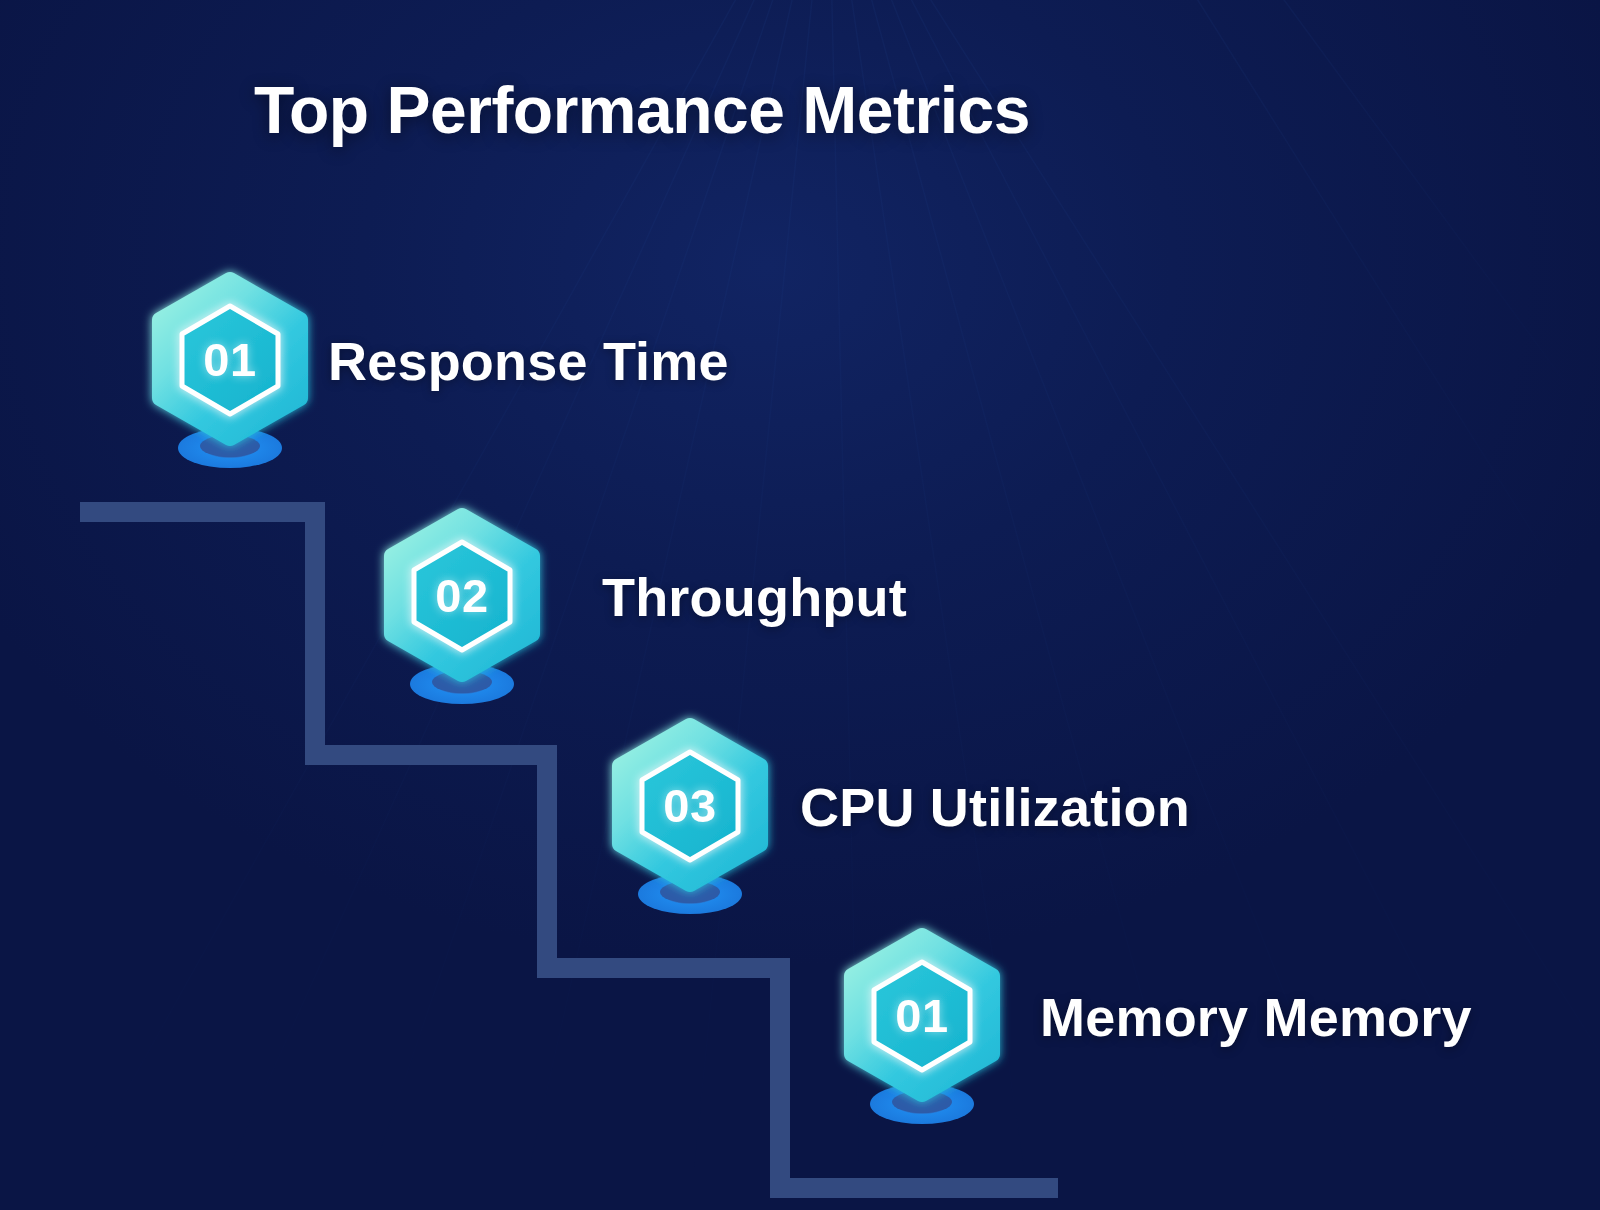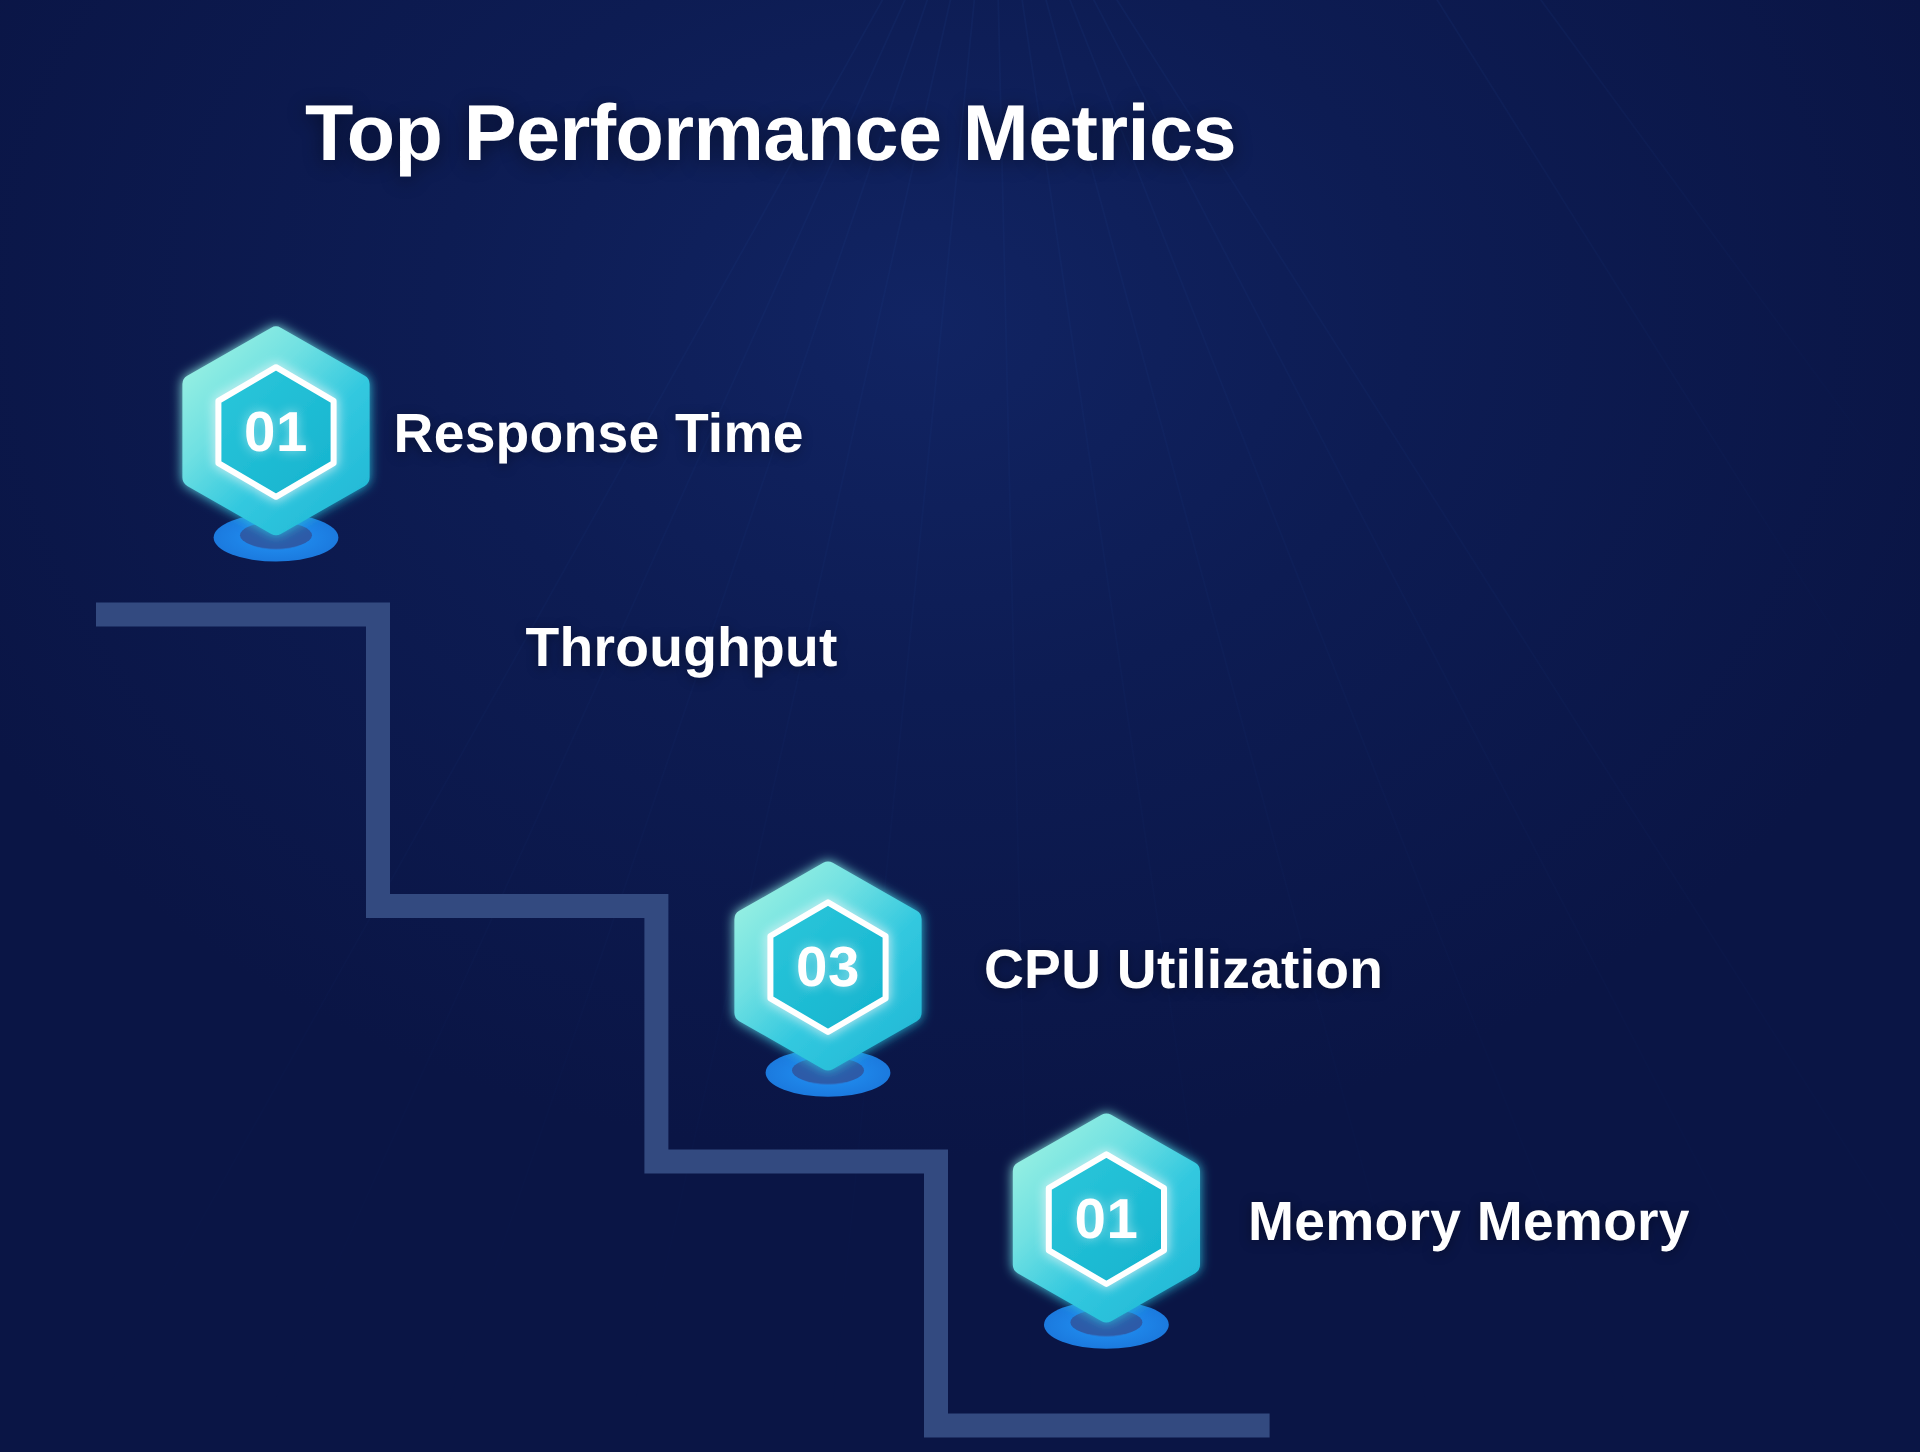--- a/index.html
+++ b/index.html
@@ -72,21 +72,21 @@
     font-size: 47px;
     font-weight: 700;
     letter-spacing: 0.5px;
     text-shadow: 0 0 10px rgba(255,255,255,0.55);
     pointer-events: none;
   }
 
   .metric-label {
     color: #ffffff;
     font-weight: 700;
-    font-size: 46px;
+    font-size: 54px;
     letter-spacing: 0.2px;
     white-space: nowrap;
     margin-left: 16px;
     margin-bottom: 30px;
     text-shadow: 0 2px 10px rgba(0,0,0,0.35);
   }
 
   
   #page-title {
     position: absolute;
@@ -175,37 +175,49 @@
           <path d="M82 4 L152 44 L152 122 L82 162 L12 122 L12 44 Z" fill="none" stroke="url(#hexOuterGrad)" stroke-linejoin="round" stroke-width="16"></path>
         </g>
         <path d="M82 30 L130 58 L130 110 L82 138 L34 110 L34 58 Z" fill="url(#hexInnerGrad)" stroke="#ffffff" stroke-width="5" stroke-linejoin="round" filter="url(#hexGlow)"></path>
       </svg>
       <div class="badge-number">01</div>
     </div>
     <div class="metric-label">Response Time</div>
   </div>
 
   <div class="metric-row" style="left:380px; top:512px;">
+    <div class="badge">
+      <svg width="164" height="200" viewBox="0 0 164 200">
+        <ellipse cx="82" cy="172" rx="52" ry="20" fill="url(#baseRing)" opacity="0.95"></ellipse>
+        <ellipse cx="82" cy="170" rx="30" ry="11" fill="#2d5ba8"></ellipse>
+        <g filter="url(#hexGlow)">
+          <path d="M82 4 L152 44 L152 122 L82 162 L12 122 L12 44 Z" fill="url(#hexOuterGrad)" stroke="none" stroke-linejoin="round" stroke-width="14"></path>
+          <path d="M82 4 L152 44 L152 122 L82 162 L12 122 L12 44 Z" fill="none" stroke="url(#hexOuterGrad)" stroke-linejoin="round" stroke-width="16"></path>
+        </g>
+        <path d="M82 30 L130 58 L130 110 L82 138 L34 110 L34 58 Z" fill="url(#hexInnerGrad)" stroke="#ffffff" stroke-width="5" stroke-linejoin="round" filter="url(#hexGlow)"></path>
+      </svg>
+      <div class="badge-number">02</div>
+    </div>
     <div class="metric-label" style="margin-left:58px;">Throughput</div>
   </div>
 
   <div class="metric-row" style="left:608px; top:722px;">
     <div class="badge">
       <svg width="164" height="200" viewBox="0 0 164 200">
         <ellipse cx="82" cy="172" rx="52" ry="20" fill="url(#baseRing)" opacity="0.95"></ellipse>
         <ellipse cx="82" cy="170" rx="30" ry="11" fill="#2d5ba8"></ellipse>
         <g filter="url(#hexGlow)">
           <path d="M82 4 L152 44 L152 122 L82 162 L12 122 L12 44 Z" fill="url(#hexOuterGrad)" stroke="none" stroke-linejoin="round" stroke-width="14"></path>
           <path d="M82 4 L152 44 L152 122 L82 162 L12 122 L12 44 Z" fill="none" stroke="url(#hexOuterGrad)" stroke-linejoin="round" stroke-width="16"></path>
         </g>
         <path d="M82 30 L130 58 L130 110 L82 138 L34 110 L34 58 Z" fill="url(#hexInnerGrad)" stroke="#ffffff" stroke-width="5" stroke-linejoin="round" filter="url(#hexGlow)"></path>
       </svg>
       <div class="badge-number">03</div>
     </div>
-    <div class="metric-label" style="margin-left:48px;">CPU Utilization</div>
+    <div class="metric-label" style="margin-left:28px;">CPU Utilization</div>
   </div>
 
   <div class="metric-row" style="left:840px; top:932px;">
     <div class="badge">
       <svg width="164" height="200" viewBox="0 0 164 200">
         <ellipse cx="82" cy="172" rx="52" ry="20" fill="url(#baseRing)" opacity="0.95"></ellipse>
         <ellipse cx="82" cy="170" rx="30" ry="11" fill="#2d5ba8"></ellipse>
         <g filter="url(#hexGlow)">
           <path d="M82 4 L152 44 L152 122 L82 162 L12 122 L12 44 Z" fill="url(#hexOuterGrad)" stroke="none" stroke-linejoin="round" stroke-width="14"></path>
           <path d="M82 4 L152 44 L152 122 L82 162 L12 122 L12 44 Z" fill="none" stroke="url(#hexOuterGrad)" stroke-linejoin="round" stroke-width="16"></path>

